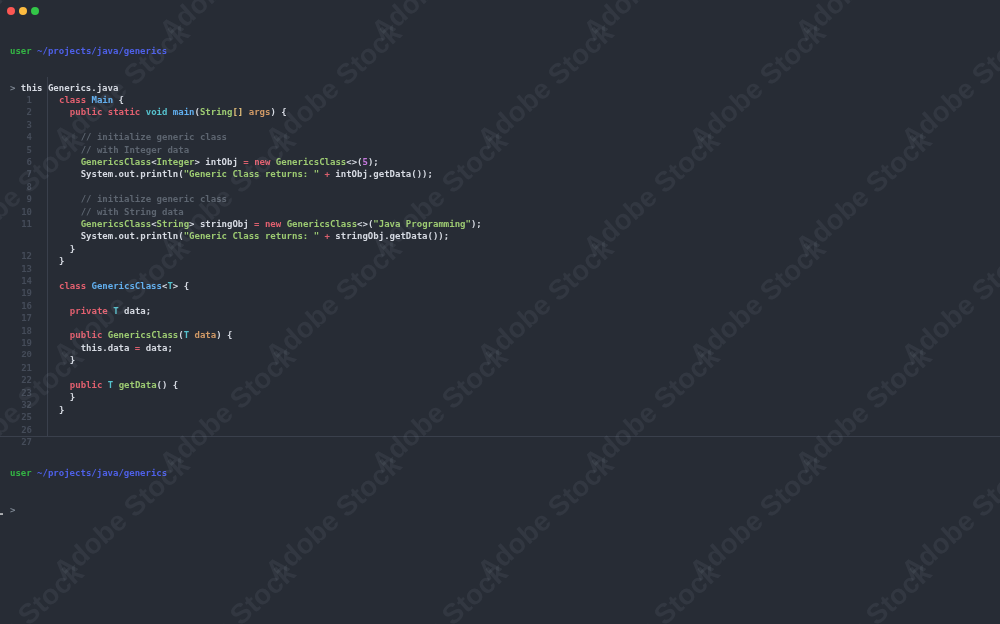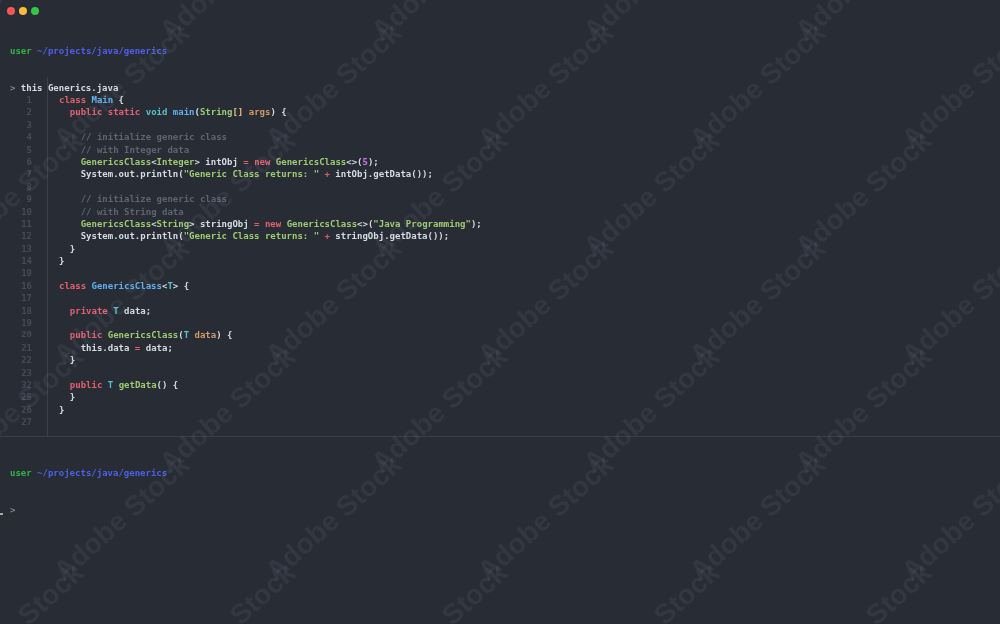--- a/index.html
+++ b/index.html
@@ -139,21 +139,21 @@
         <div class="gutter-num" style="color: rgb(69, 76, 89);">2</div>
         <div class="gutter-num" style="color: rgb(69, 76, 89);">3</div>
         <div class="gutter-num" style="color: rgb(69, 76, 89);">4</div>
         <div class="gutter-num" style="color: rgb(69, 76, 89);">5</div>
         <div class="gutter-num" style="color: rgb(69, 76, 89);">6</div>
         <div class="gutter-num" style="color: rgb(69, 76, 89);">7</div>
         <div class="gutter-num" style="color: rgb(69, 76, 89);">8</div>
         <div class="gutter-num" style="color: rgb(69, 76, 89);">9</div>
         <div class="gutter-num" style="color: rgb(69, 76, 89);">10</div>
         <div class="gutter-num" style="color: rgb(69, 76, 89);">11</div>
-        <div class="gutter-num" style="color: rgb(69, 76, 89);">12</div>
+        <div class="gutter-num" style="color: rgb(69, 76, 89); margin-top: 20px;">12</div>
         <div class="gutter-num" style="color: rgb(69, 76, 89);">13</div>
         <div class="gutter-num" style="color: rgb(69, 76, 89);">14</div>
         <div class="gutter-num" style="color: rgb(69, 76, 89);">19</div>
         <div class="gutter-num" style="color: rgb(69, 76, 89);">16</div>
         <div class="gutter-num" style="color: rgb(69, 76, 89);">17</div>
         <div class="gutter-num" style="color: rgb(69, 76, 89);">18</div>
         <div class="gutter-num" style="color: rgb(69, 76, 89);">19</div>
         <div class="gutter-num" style="color: rgb(69, 76, 89); font-family: Liberation Mono, monospace;">20</div>
         <div class="gutter-num" style="color: rgb(69, 76, 89);">21</div>
         <div class="gutter-num" style="color: rgb(69, 76, 89);">22</div>

